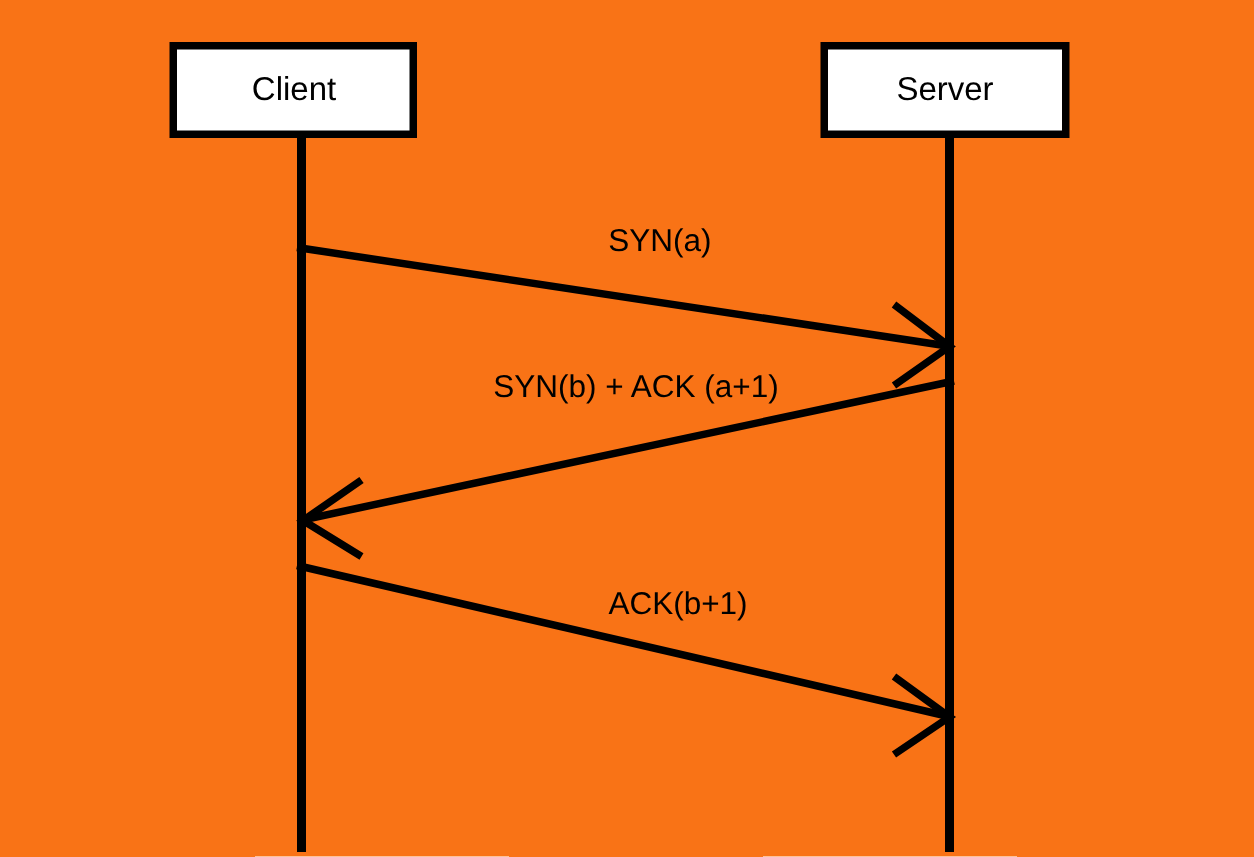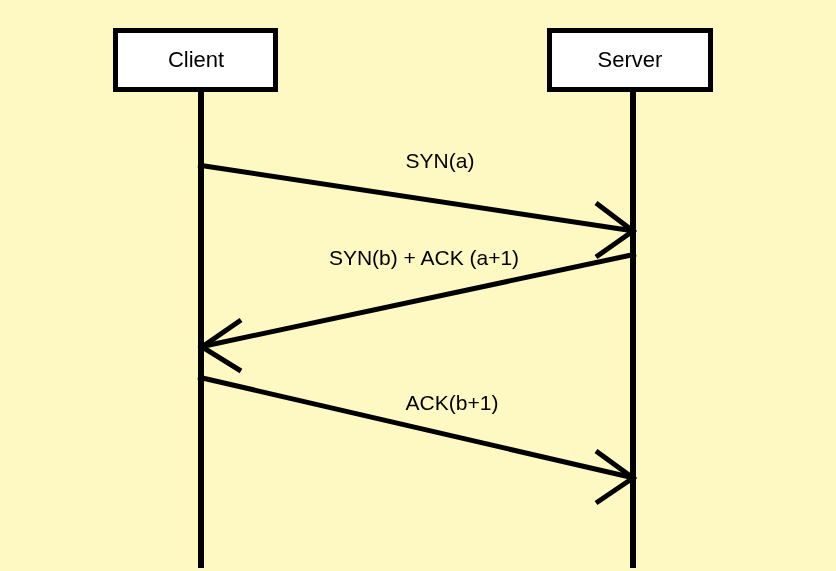--- a/index.html
+++ b/index.html
@@ -4,21 +4,21 @@
 <style>
   html, body {
     margin: 0;
     padding: 0;
     background: #ffffff;
   }
   #canvas {
     position: relative;
     width: 836px;
     height: 571px;
-    background: #fef9c3;
+    background: #f97316;
     overflow: hidden;
     font-family: "Liberation Sans", sans-serif;
     text-align: right;
   }
   #diagram-svg {
     position: absolute;
     top: 0;
     left: 0;
     width: 836px;
     height: 571px;

